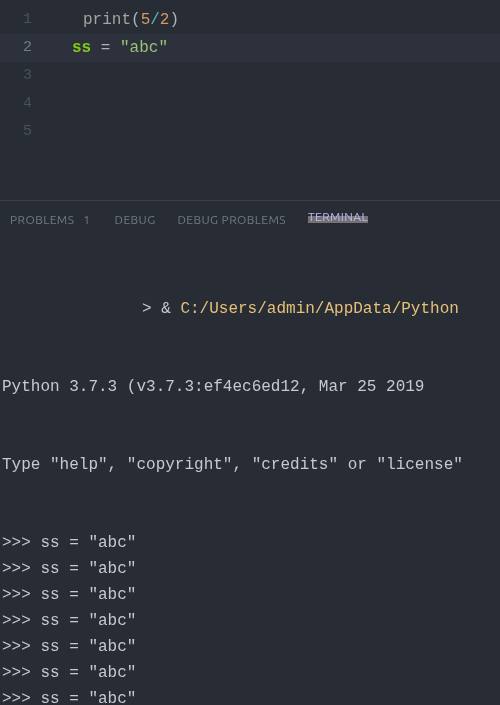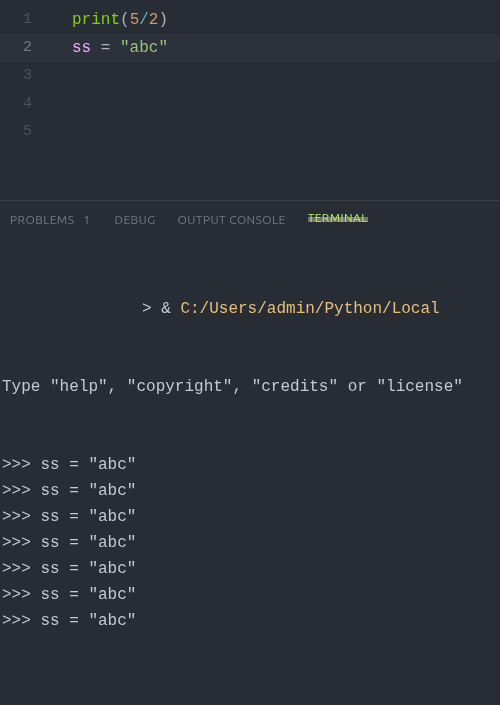--- a/index.html
+++ b/index.html
@@ -30,25 +30,25 @@
     padding-right: 20px;
     color: #495162;
     font-size: 15px;
     user-select: none;
   }
   .code-line.active .gutter { color: #717b8f; }
   .code-content {
     white-space: pre;
     padding-left: 20px;
   }
-  .tok-fn { color: #84cc16; }
+  .tok-fn { color: #a3a3a3; margin-left: 11px; }
   .tok-punc { color: #abb2bf; }
   .tok-num { color: #d19a66; }
   .tok-op { color: #56b6c2; }
-  .tok-var { color: #f0abfc; }
+  .tok-var { color: #84cc16; font-weight: bold; }
   .tok-assign { color: #abb2bf; }
   .tok-str { color: #98c379; }
   .panel-tabs {
     display: flex;
     align-items: center;
     height: 36px;
     border-top: 1px solid #3b4048;
     padding: 16px 10px;
     font-family: -apple-system, 'Segoe UI', Ubuntu, sans-serif;
     font-size: 12px;
@@ -58,22 +58,22 @@
   }
   .panel-tab {
     cursor: pointer;
     display: flex;
     align-items: center;
     gap: 7px;
     height: 100%;
     padding-top: 2px;
   }
   .panel-tab.active {
-    color: #bef264;
-    border-bottom: 5px solid #737373;
+    color: #c4b5fd;
+    border-bottom: 7px solid #737373;
     text-align: center;
   }
   .badge {
     background: #282c34;
     border-radius: 10px;
     padding: 0 2px;
     font-size: 12px;
   }
   .terminal {
     padding: 8px 0 8px 0;
@@ -116,25 +116,26 @@
 
 <div class="panel-tabs">
   <div class="panel-tab">
     <span>PROBLEMS</span>
     <span class="badge">1</span>
   </div>
   <div class="panel-tab">
     <span>DEBUG</span>
   </div>
   <div class="panel-tab">
-    <span>OUTPUT CONSOLE</span>
+    <span>DEBUG PROBLEMS</span>
   </div>
   <div class="panel-tab active">
     <span>TERMINAL</span>
   </div>
 </div>
 
 <div class="terminal" id="terminal">
-  <div class="term-line"><span class="term-cmd-prefix">&gt; &amp; </span><span class="term-path">C:/Users/admin/Python/Local</span></div>
+  <div class="term-line"><span class="term-cmd-prefix">&gt; &amp; </span><span class="term-path">C:/Users/admin/AppData/Python</span></div>
+  <div class="term-line">Python 3.7.3 (v3.7.3:ef4ec6ed12, Mar 25 2019</div>
   <div class="term-line">Type "help", "copyright", "credits" or "license"</div>
   <div id="repl-lines"><div class="term-line">&gt;&gt;&gt; ss = "abc"</div><div class="term-line">&gt;&gt;&gt; ss = "abc"</div><div class="term-line">&gt;&gt;&gt; ss = "abc"</div><div class="term-line">&gt;&gt;&gt; ss = "abc"</div><div class="term-line">&gt;&gt;&gt; ss = "abc"</div><div class="term-line">&gt;&gt;&gt; ss = "abc"</div><div class="term-line">&gt;&gt;&gt; ss = "abc"</div></div>
   
 </div>
 
 </body></html>

